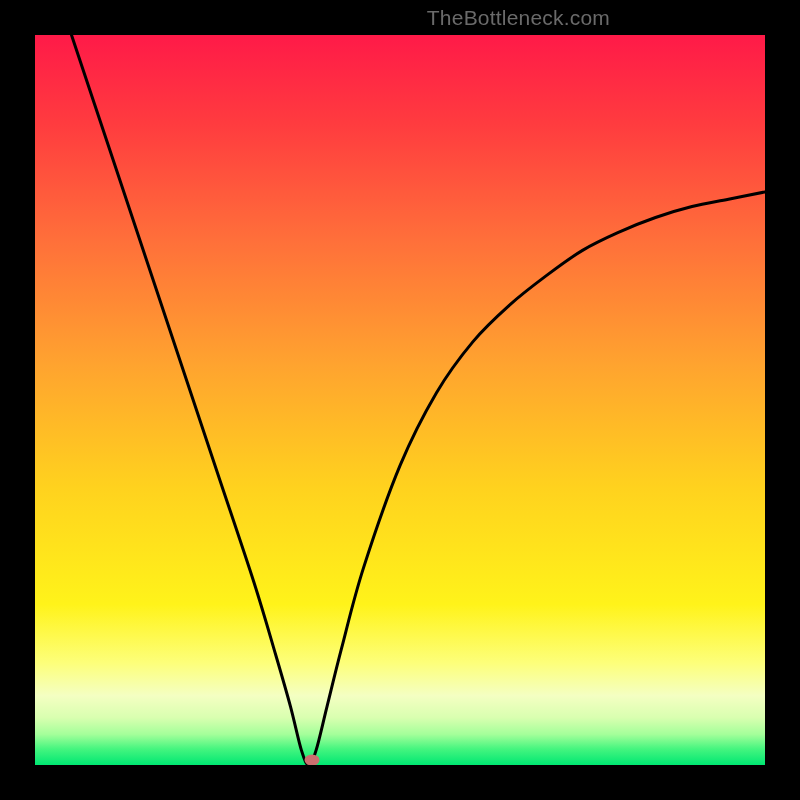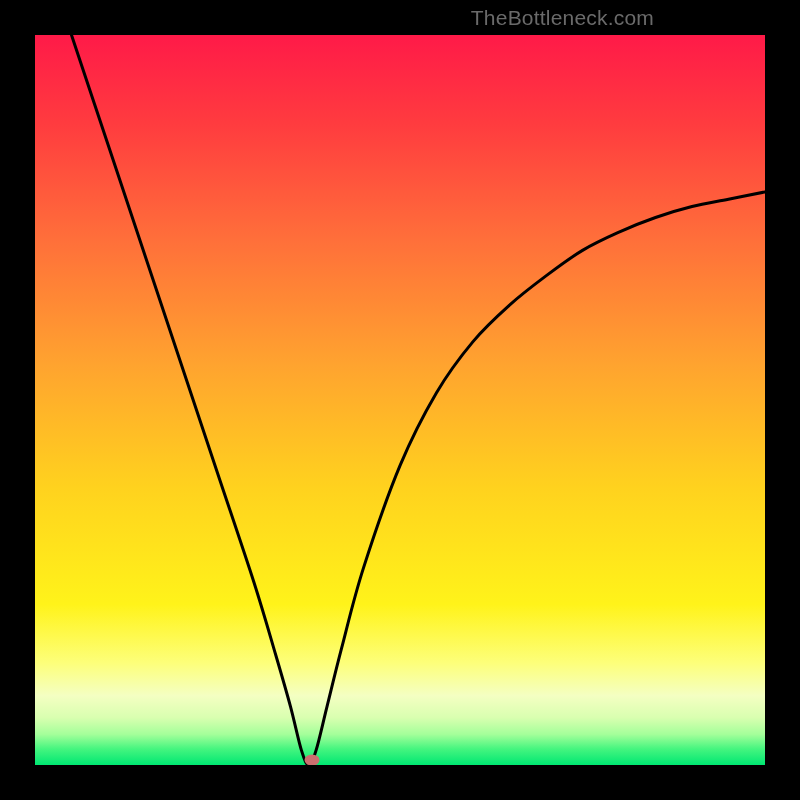--- a/index.html
+++ b/index.html
@@ -9,21 +9,20 @@
     height: 800px;
     background: #000000;
     overflow: hidden;
     font-family: Arial, Helvetica, sans-serif;
   }
   .stage {
     position: relative;
     width: 640px;
     height: 800px;
     background: #000000;
-    padding-left: 44px;
   }
   .plot-area {
     position: absolute;
     left: 35px;
     top: 35px;
     width: 730px;
     height: 730px;
     overflow: hidden;
   }
   .gradient {

